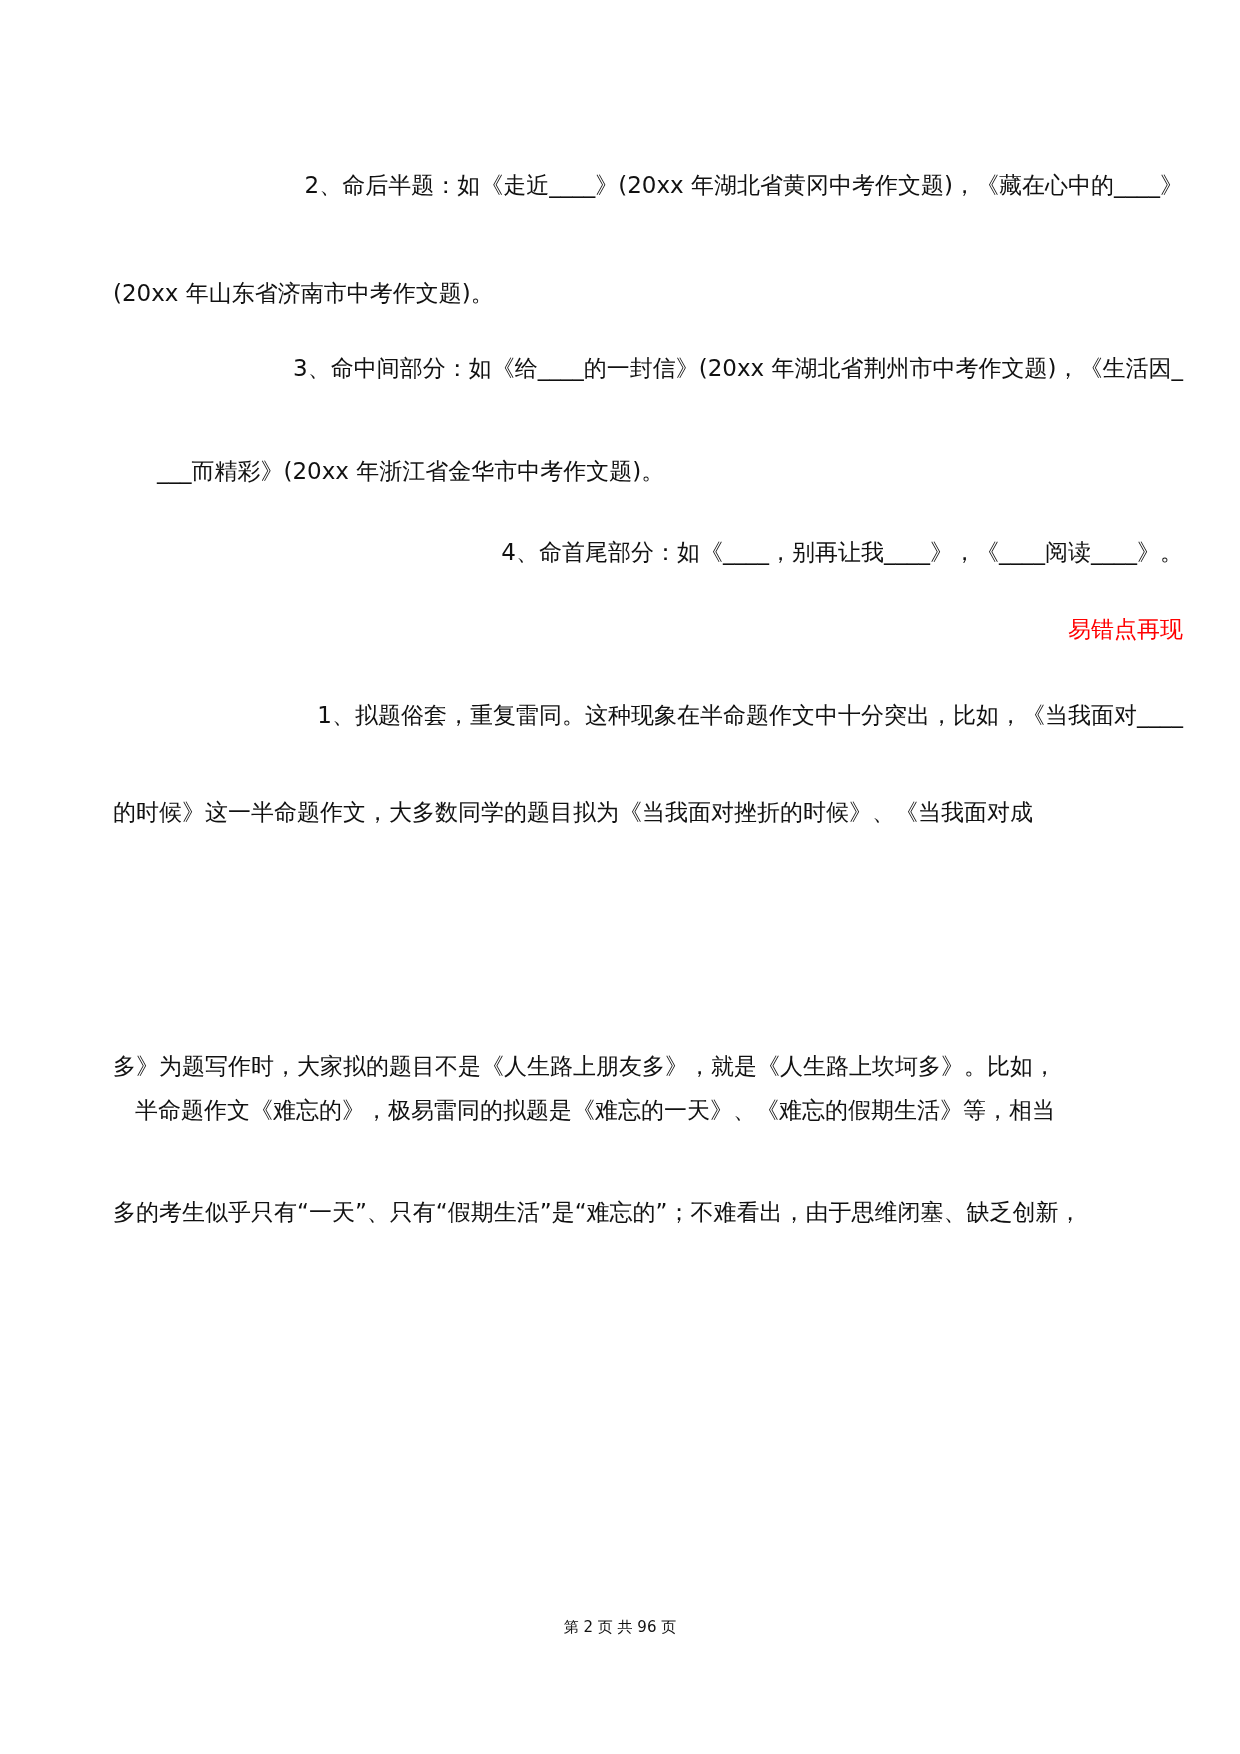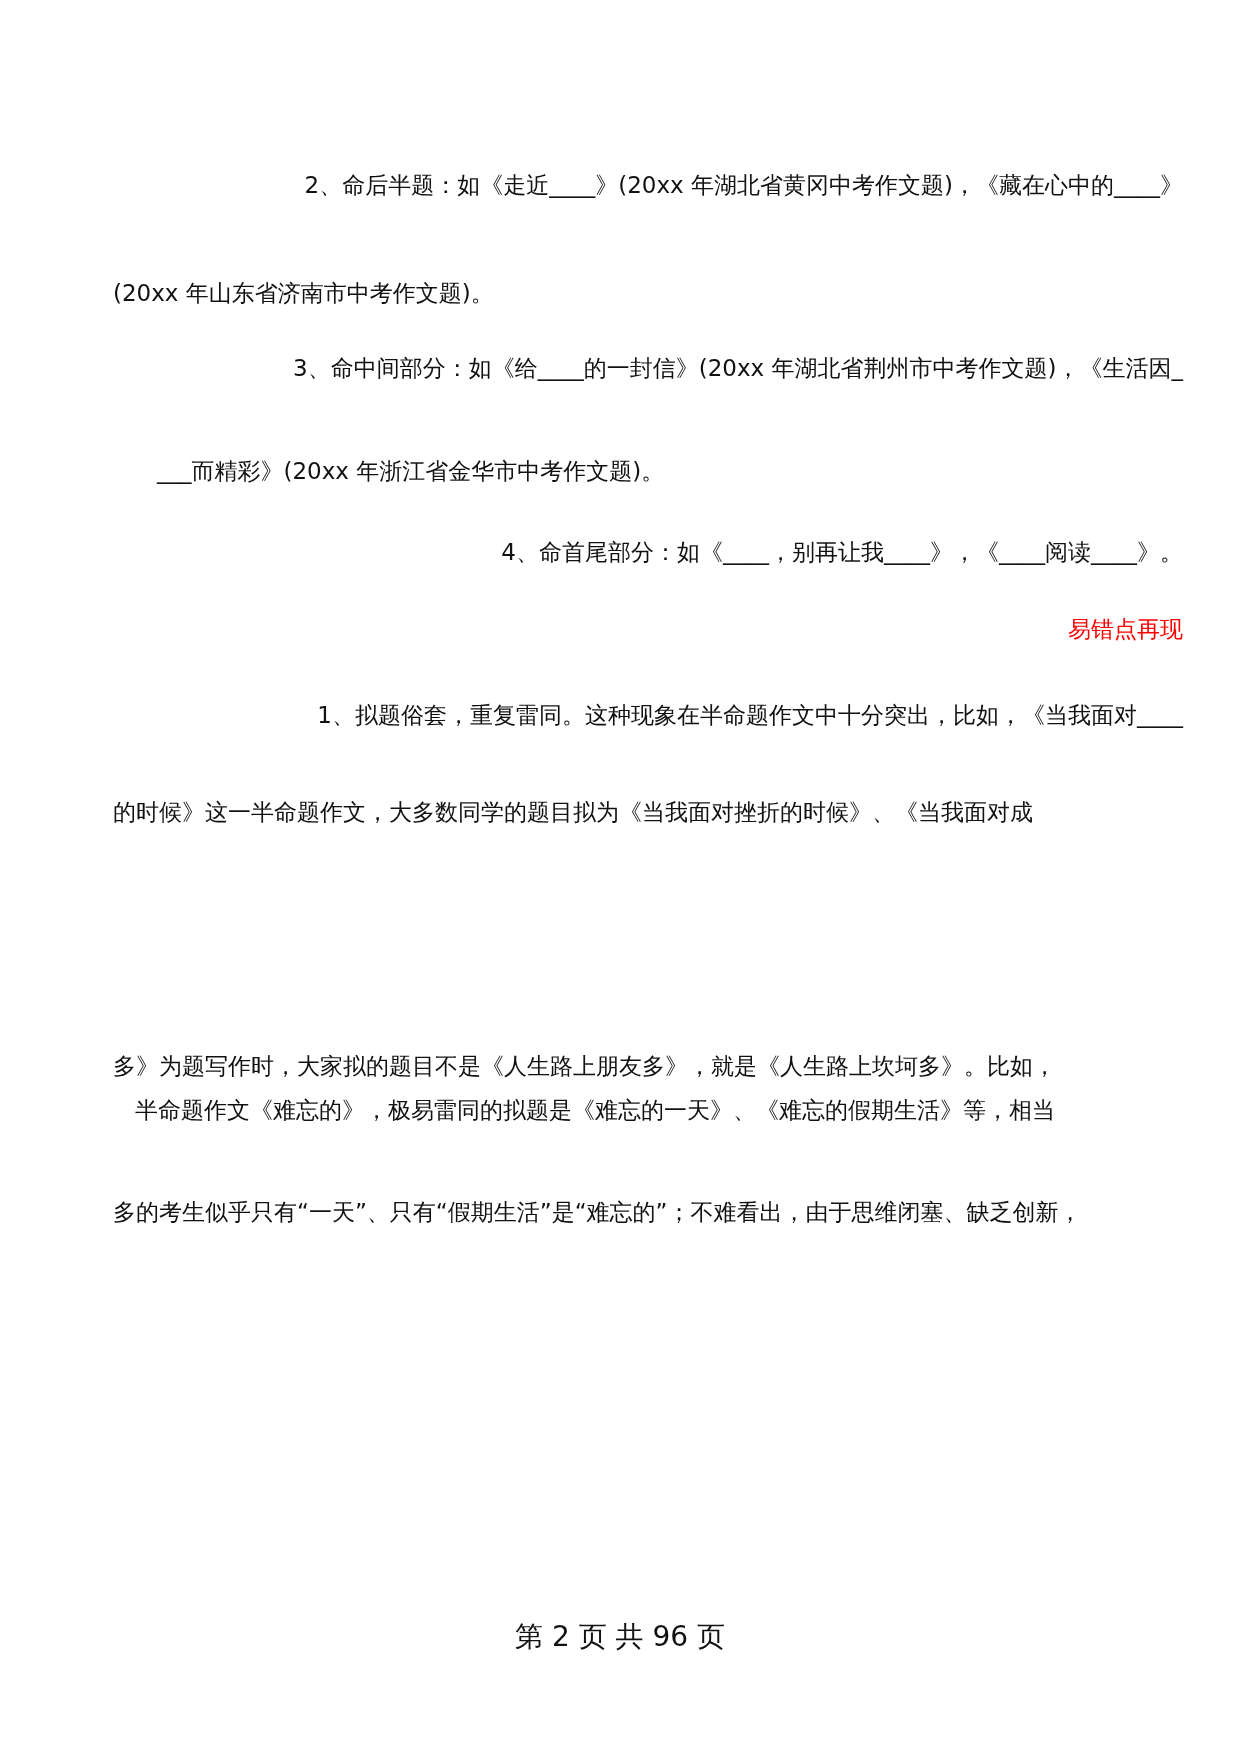--- a/index.html
+++ b/index.html
@@ -2,21 +2,21 @@
 <html><head>
 <meta charset="utf-8">
 <style>
   html, body { margin:0; padding:0; background:#ffffff; }
   body { width:1240px; height:1754px; position:relative; overflow:hidden;
          font-family:"DejaVu Sans","Liberation Sans",sans-serif; color:#111; }
   .page { position:absolute; left:0; top:0; width:1240px; height:1754px; }
   .line { position:absolute; left:113px; width:1020px; font-size:23px; white-space:nowrap; line-height:30px; }
   .indent { left:163px;text-align:right; }
   .red { color:#ff0000; }
-  .footer { position:absolute; top:1618px; left:0; width:1240px; text-align:center; font-size:28px; color:#111; }
+  .footer { position:absolute; top:1618px; left:0; width:1240px; text-align:center; font-size:15px; color:#111; }
 </style>
 </head>
 <body>
 
 <div class="page">
 
   <div class="line indent" style="top:170px;">2、命后半题：如《走近____》(20xx 年湖北省黄冈中考作文题)，《藏在心中的____》</div>
   <div class="line" style="top:278px;">(20xx 年山东省济南市中考作文题)。</div>
 
   <div class="line indent" style="top:353px;">3、命中间部分：如《给____的一封信》(20xx 年湖北省荆州市中考作文题)，《生活因_</div>

